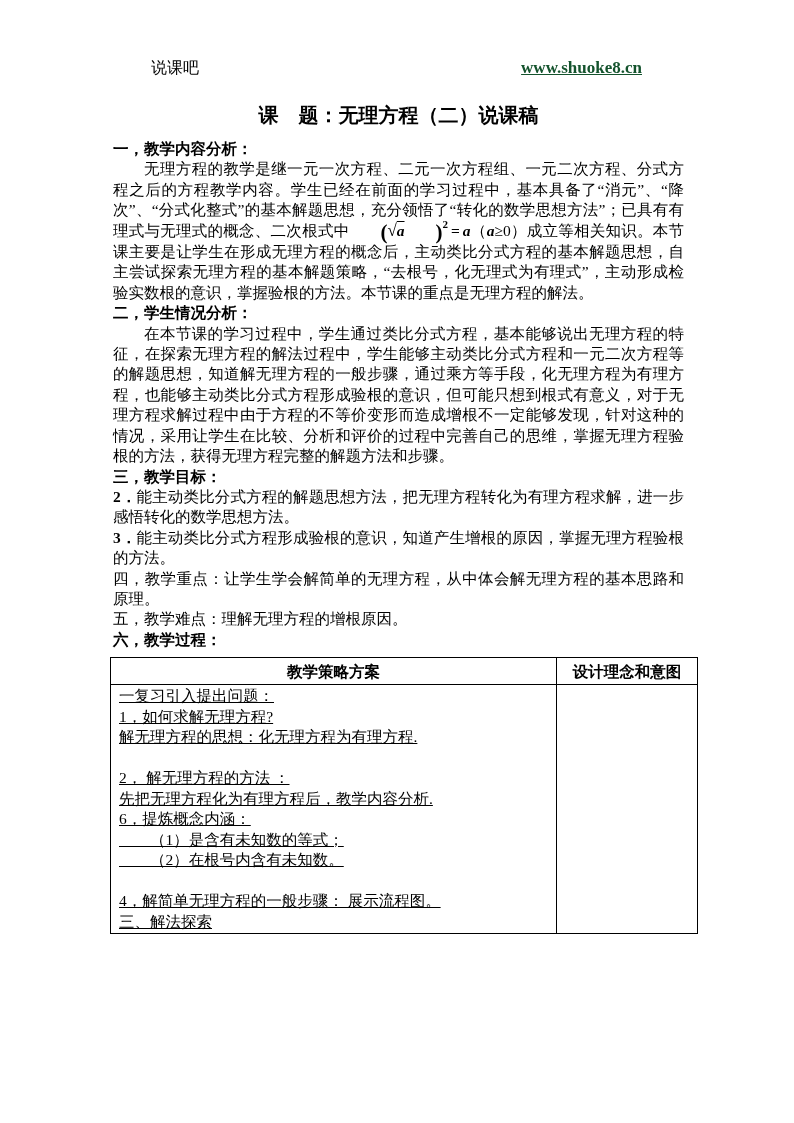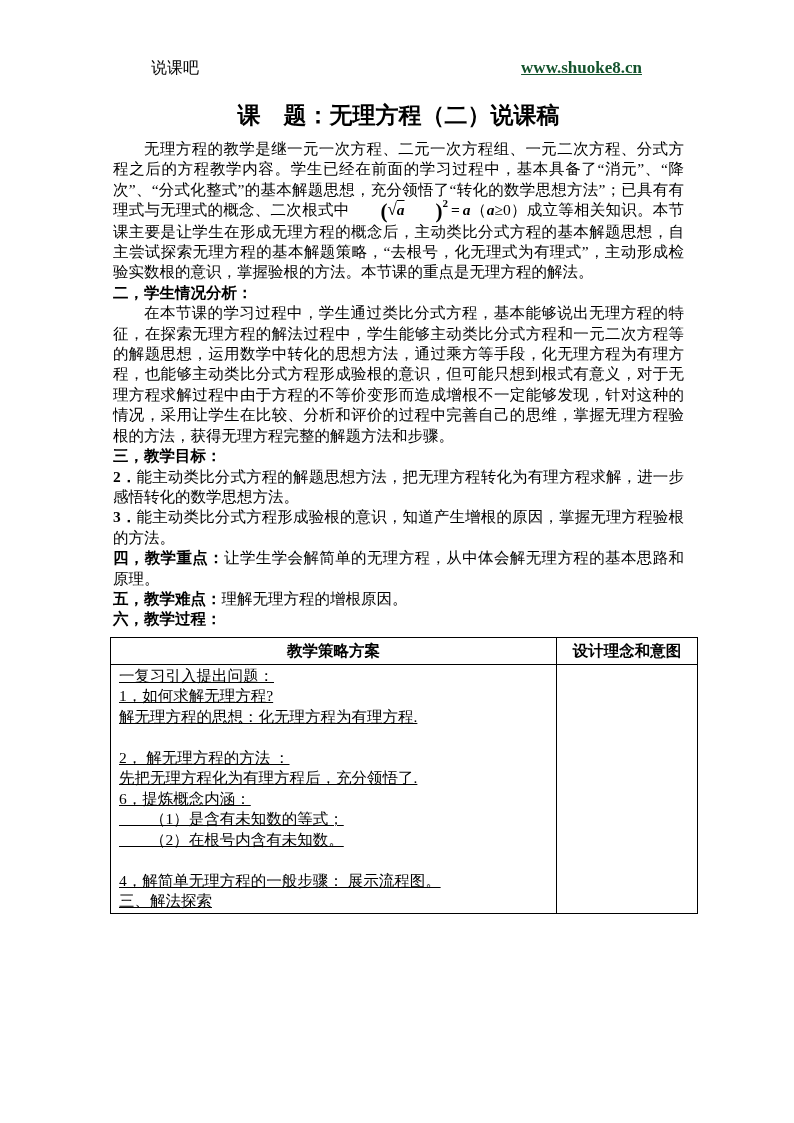--- a/index.html
+++ b/index.html
@@ -37,35 +37,35 @@
     font-weight: bold;
     font-size: 17px;
     text-decoration: underline;
     cursor: pointer;
   }
   
   .doc-title {
     margin-top: 25px;
     text-align: center;
     font-weight: bold;
-    font-size: 23px;
+    font-size: 20px;
     line-height: 23px;
     white-space: pre-wrap;
   }
   
   .doc-body {
     margin-top: 12px;
     font-size: 15.5px;
     line-height: 20.4px;
     text-align: justify;
   }
   .doc-body p { margin: 0; padding: 0; }
   .sec-head { font-weight: bold; }
   .para-indent { text-indent: 2em; }
-  .inline-head { font-weight: bold; }
+  .inline-head { font-weight: normal; }
   .num { font-weight: bold; }
   
   .fm { white-space: nowrap; }
   .fm-paren {
     font-size: 21px;
     font-weight: bold;
     vertical-align: -3px;
     line-height: 20.4px;
     display: inline-block;
   }
@@ -119,24 +119,25 @@
 
     <div class="hdr">
       <span class="site-name">说课吧</span>
       <a class="site-link">www.shuoke8.cn</a>
     </div>
 
     <div class="doc-title">课　题：无理方程（二）说课稿</div>
 
     <div class="doc-body">
 
+      <p class="sec-head">一，教学内容分析：</p>
       <p class="para-indent"><span>无理方程的教学是继一元一次方程、二元一次方程组、一元二次方程、分式方程之后的方程教学内容。学生已经在前面的学习过程中，基本具备了“消元”、“降次”、“分式化整式”的基本解题思想，充分领悟了“转化的数学思想方法”；已具有有理式与无理式的概念、二次根式中</span><span class="fm"><span class="fm-paren">(</span><span class="fm-sqrt">√</span><span class="fm-rad">a</span><span class="fm-paren">)</span><span class="fm-pow">2</span><span class="fm-var" style="font-style:normal;padding:0 3px;">=</span><span class="fm-var">a</span><span>（</span><span class="fm-var">a</span><span>≥0）</span></span><span>成立等相关知识。本节课主要是让学生在形成无理方程的概念后，主动类比分式方程的基本解题思想，自主尝试探索无理方程的基本解题策略，“去根号，化无理式为有理式”，主动形成检验实数根的意识，掌握验根的方法。本节课的重点是无理方程的解法。</span></p>
 
       <p class="sec-head">二，学生情况分析：</p>
-      <p class="para-indent">在本节课的学习过程中，学生通过类比分式方程，基本能够说出无理方程的特征，在探索无理方程的解法过程中，学生能够主动类比分式方程和一元二次方程等的解题思想，运用数学中转化的思想方法，通过乘方等手段，化无理方程为有理方程，也能够主动类比分式方程形成验根的意识，但可能只想到根式有意义，对于无理方程求解过程中由于方程的不等价变形而造成增根不一定能够发现，针对这种的情况，采用让学生在比较、分析和评价的过程中完善自己的思维，掌握无理方程验根的方法，获得无理方程完整的解题方法和步骤。</p>
+      <p class="para-indent">在本节课的学习过程中，学生通过类比分式方程，基本能够说出无理方程的特征，在探索无理方程的解法过程中，学生能够主动类比分式方程和一元二次方程等的解题思想，知道解无理方程的一般步骤，通过乘方等手段，化无理方程为有理方程，也能够主动类比分式方程形成验根的意识，但可能只想到根式有意义，对于无理方程求解过程中由于方程的不等价变形而造成增根不一定能够发现，针对这种的情况，采用让学生在比较、分析和评价的过程中完善自己的思维，掌握无理方程验根的方法，获得无理方程完整的解题方法和步骤。</p>
 
       <p class="sec-head">三，教学目标：</p>
       <p><span class="num">2．</span><span>能主动类比分式方程的解题思想方法，把无理方程转化为有理方程求解，进一步感悟转化的数学思想方法。</span></p>
       <p><span class="num">3．</span><span>能主动类比分式方程形成验根的意识，知道产生增根的原因，掌握无理方程验根的方法。</span></p>
 
       <p><span class="inline-head">四，教学重点：</span><span>让学生学会解简单的无理方程，从中体会解无理方程的基本思路和原理。</span></p>
 
       <p><span class="inline-head">五，教学难点：</span><span>理解无理方程的增根原因。</span></p>
 
       <p class="sec-head">六，教学过程：</p>
@@ -147,21 +148,21 @@
           <th class="col-strategy">教学策略方案</th>
           <th class="col-design">设计理念和意图</th>
         </tr>
         <tr>
           <td class="cell-strategy">
             <div class="tline">一复习引入提出问题：</div>
             <div class="tline">1，如何求解无理方程?</div>
             <div class="tline">解无理方程的思想：化无理方程为有理方程.</div>
             <div class="tline"></div>
             <div class="tline">2， 解无理方程的方法 ：</div>
-            <div class="tline">先把无理方程化为有理方程后，充分领悟了.</div>
+            <div class="tline">先把无理方程化为有理方程后，教学内容分析.</div>
             <div class="tline">6，提炼概念内涵：</div>
             <div class="tline">　　（1）是含有未知数的等式；</div>
             <div class="tline">　　（2）在根号内含有未知数。</div>
             <div class="tline"></div>
             <div class="tline">4，解简单无理方程的一般步骤： 展示流程图。</div>
             <div class="tline">三、解法探索</div>
           </td>
           <td class="cell-design"></td>
         </tr>
       </tbody>

